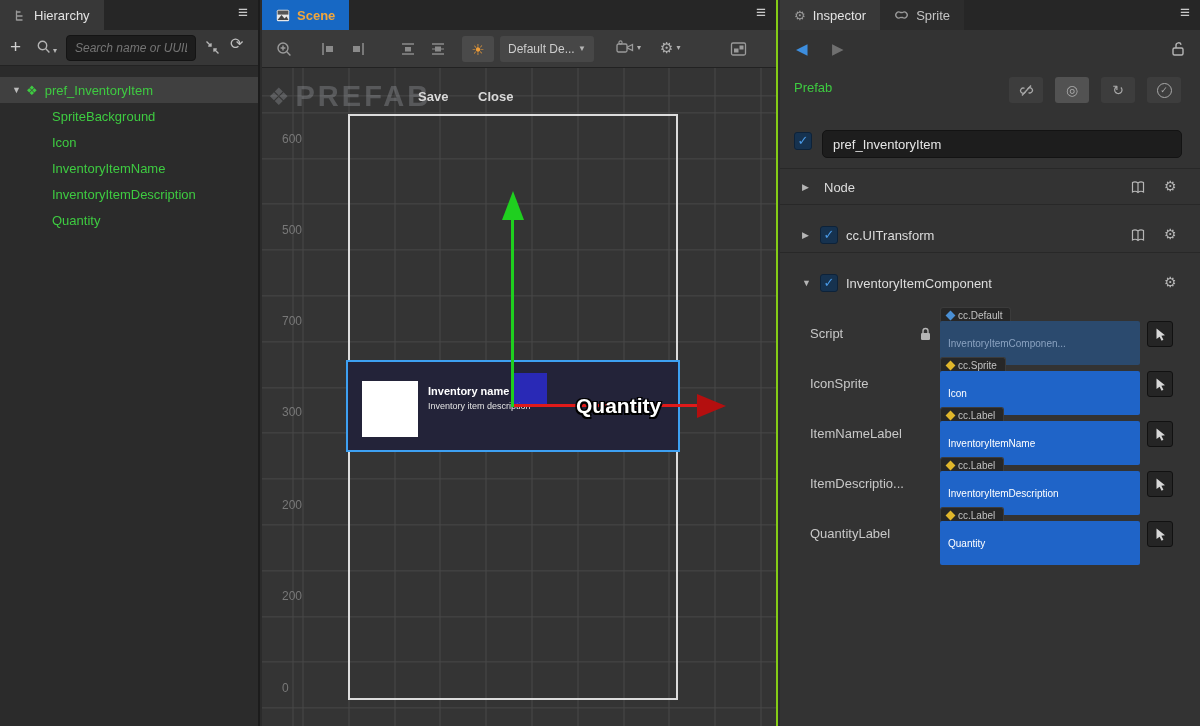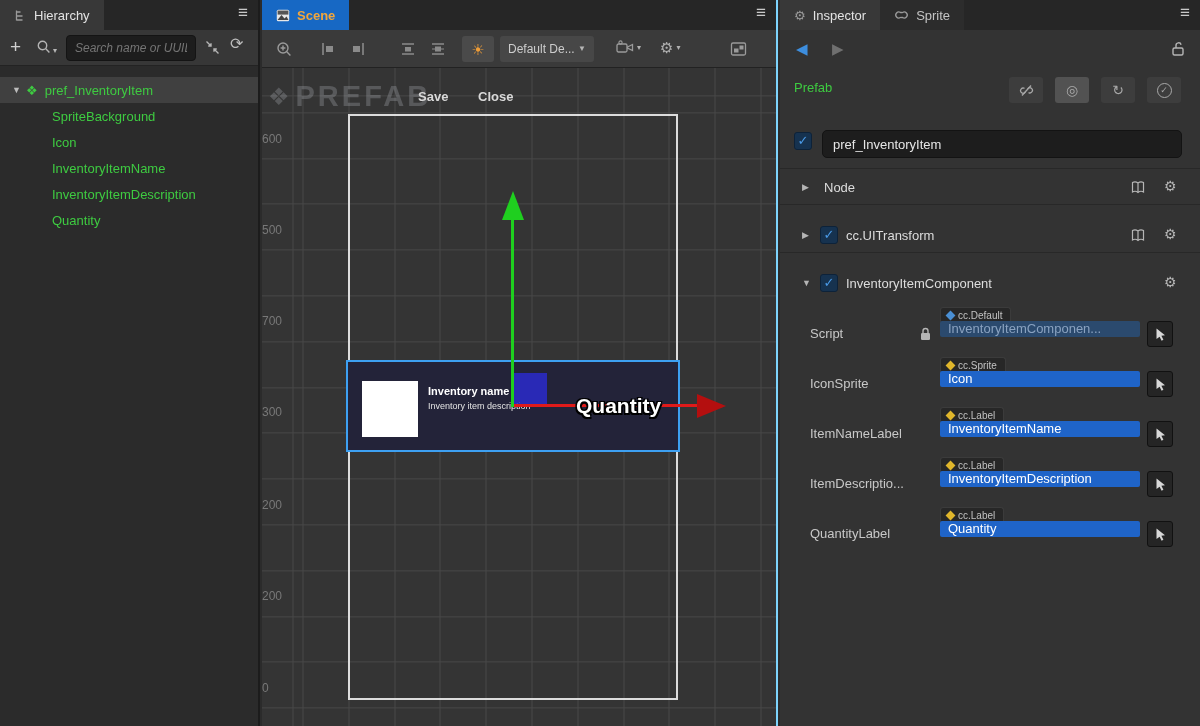--- a/index.html
+++ b/index.html
@@ -26,38 +26,38 @@
   .h-collapse { position:absolute; left:204px; top:9px; cursor:pointer; }
   .h-refresh { position:absolute; left:230px; top:6px; font-size:16px; color:#bdbdbd; cursor:pointer; }
   .tree { position:absolute; left:0; top:67px; right:0; bottom:0; background:#2b2b2b; padding-top:10px; }
   .tree-row { height:26px; display:flex; align-items:center; font-size:13px; color:#3ecb41; cursor:pointer; }
   .tree-row.selected { background:#404040; }
   .tree-row .caret { width:14px; margin-left:12px; font-size:9px; color:#bcbcbc; }
   .tree-row .cube { font-size:13px; color:#3ecb41; margin-right:7px; }
   .tree-row.child { padding-left:52px; }
 
   
-  .scene { position:absolute; left:262px; top:0; width:516px; height:726px; background:#343434; border-right:2px solid #7dd3fc; }
+  .scene { position:absolute; left:262px; top:0; width:516px; height:726px; background:#343434; border-right:2px solid #84cc16; }
   .scene .tab.scene-active { background:#1768c4; color:#f2a63b; font-weight:600; max-width:88px; }
   .scene .toolbar { position:absolute; left:0; top:30px; right:0; height:38px; background:#3a3a3a; border-bottom:1px solid #222; }
   .s-tool { position:absolute; top:11px; cursor:pointer; }
   .s-btn { position:absolute; top:6px; height:26px; background:#4a4a4a; border-radius:3px; display:flex; align-items:center; justify-content:center; cursor:pointer; }
   .sun { color:#ef9d38; font-size:15px; }
   .s-dropdown { position:absolute; left:238px; top:6px; width:94px; height:26px; background:#474747; border-radius:3px; color:#cdcdcd; font-size:12px; display:flex; align-items:center; padding:0 8px; cursor:pointer; }
   .s-dropdown .dd-caret { margin-left:auto; font-size:8px; color:#b5b5b5; }
   .icon-group { position:absolute; top:10px; display:flex; align-items:center; gap:3px; cursor:pointer; }
   .icon-group .caret { font-size:8px; color:#b0b0b0; }
   .gear-glyph { font-size:15px; color:#b0b0b0; }
 
   .canvas { position:absolute; left:0; top:68px; right:0; bottom:0; background:#343434;
     background-image:
       repeating-linear-gradient(90deg,#474747 0 1px,transparent 1px 45.8px),
       repeating-linear-gradient(0deg,#474747 0 1px,transparent 1px 45.8px);
     background-position:40.5px 0, 0 28.4px; }
-  .ruler-label { position:absolute; left:0; font-size:12px; color:#787878; }
+  .ruler-label { position:absolute; left:20px; font-size:12px; color:#787878; }
   .watermark { position:absolute; left:6px; top:12px; display:flex; align-items:center; gap:6px; color:rgba(195,200,206,0.25); }
   .watermark .wm-cube { font-size:24px; }
   .watermark .wm-text { font-size:29px; font-weight:700; letter-spacing:3px; }
   .scene-action { position:absolute; top:21px; font-size:13px; font-weight:600; color:#d9d9d9; cursor:pointer; }
   .design-frame { position:absolute; left:86px; top:46px; width:330px; height:586px; border:2px solid rgba(238,238,238,0.9); }
   .widget { position:absolute; left:84px; top:292px; width:334px; height:92px; background:#232339; border:2px solid #3da0f2; cursor:pointer; }
   .widget .icon-square { position:absolute; left:14px; top:19px; width:56px; height:56px; background:#ffffff; }
   .widget .inv-name { position:absolute; left:80px; top:23px; font-size:11px; font-weight:700; color:#ffffff; }
   .widget .inv-desc { position:absolute; left:80px; top:39px; font-size:9px; color:#e3e3e3; }
   .gizmo-rect { position:absolute; left:252px; top:305px; width:33px; height:33px; background:rgba(43,43,214,0.8); cursor:grab; }
@@ -91,21 +91,21 @@
   .section-header .sec-title { position:absolute; font-size:13px; color:#dddddd; top:7px; }
   .section-header .sec-check { left:40px; top:5px; }
   .hdr-ico { position:absolute; top:7px; cursor:pointer; }
   .hdr-gear { font-size:14px; color:#b5b5b5; }
   .prop { position:absolute; left:0; right:0; height:40px; }
   .prop .plabel { position:absolute; left:30px; top:5px; width:116px; font-size:13px; color:#c8c8c8; white-space:nowrap; overflow:hidden; }
   .prop .lock { position:absolute; left:139px; top:6px; }
   .prop .tag { position:absolute; left:160px; top:-14px; height:15px; background:#272727; border:1px solid #3b3b3b; border-bottom:none; border-radius:3px 3px 0 0; display:flex; align-items:center; gap:4px; padding:0 8px 0 6px; font-size:10px; color:#c2c2c2; }
   .diamond { width:7px; height:7px; transform:rotate(45deg); background:#e0b62b; }
   .diamond.blue { background:#4a8fd4; }
-  .ref-field { position:absolute; left:160px; right:60px; top:0; height:16px; border-radius:2px; font-size:13px; display:flex; padding:0 8px; white-space:nowrap; overflow:hidden; cursor:pointer; }
+  .ref-field { position:absolute; left:160px; right:60px; top:0; height:44px; border-radius:2px; font-size:10px; display:flex; align-items:center; padding:0 8px; white-space:nowrap; overflow:hidden; cursor:pointer; }
   .ref-field.blue { background:#1f64c8; color:#ffffff; }
   .ref-field.muted { background:#2b4a6e; color:#8aa2c0; }
   .picker { position:absolute; right:27px; top:0; width:26px; height:26px; background:#252525; border:1px solid #111; border-radius:3px; display:flex; align-items:center; justify-content:center; cursor:pointer; }
   .add-comp { position:absolute; left:138px; top:585px; width:144px; height:28px; background:#4f4f4f; border:1px solid #5a5a5a; border-radius:4px; color:#e3e3e3; font-size:13px; cursor:pointer; font-family:inherit; }
 </style>
 </head>
 <body>
 
 <div class="app">
 

